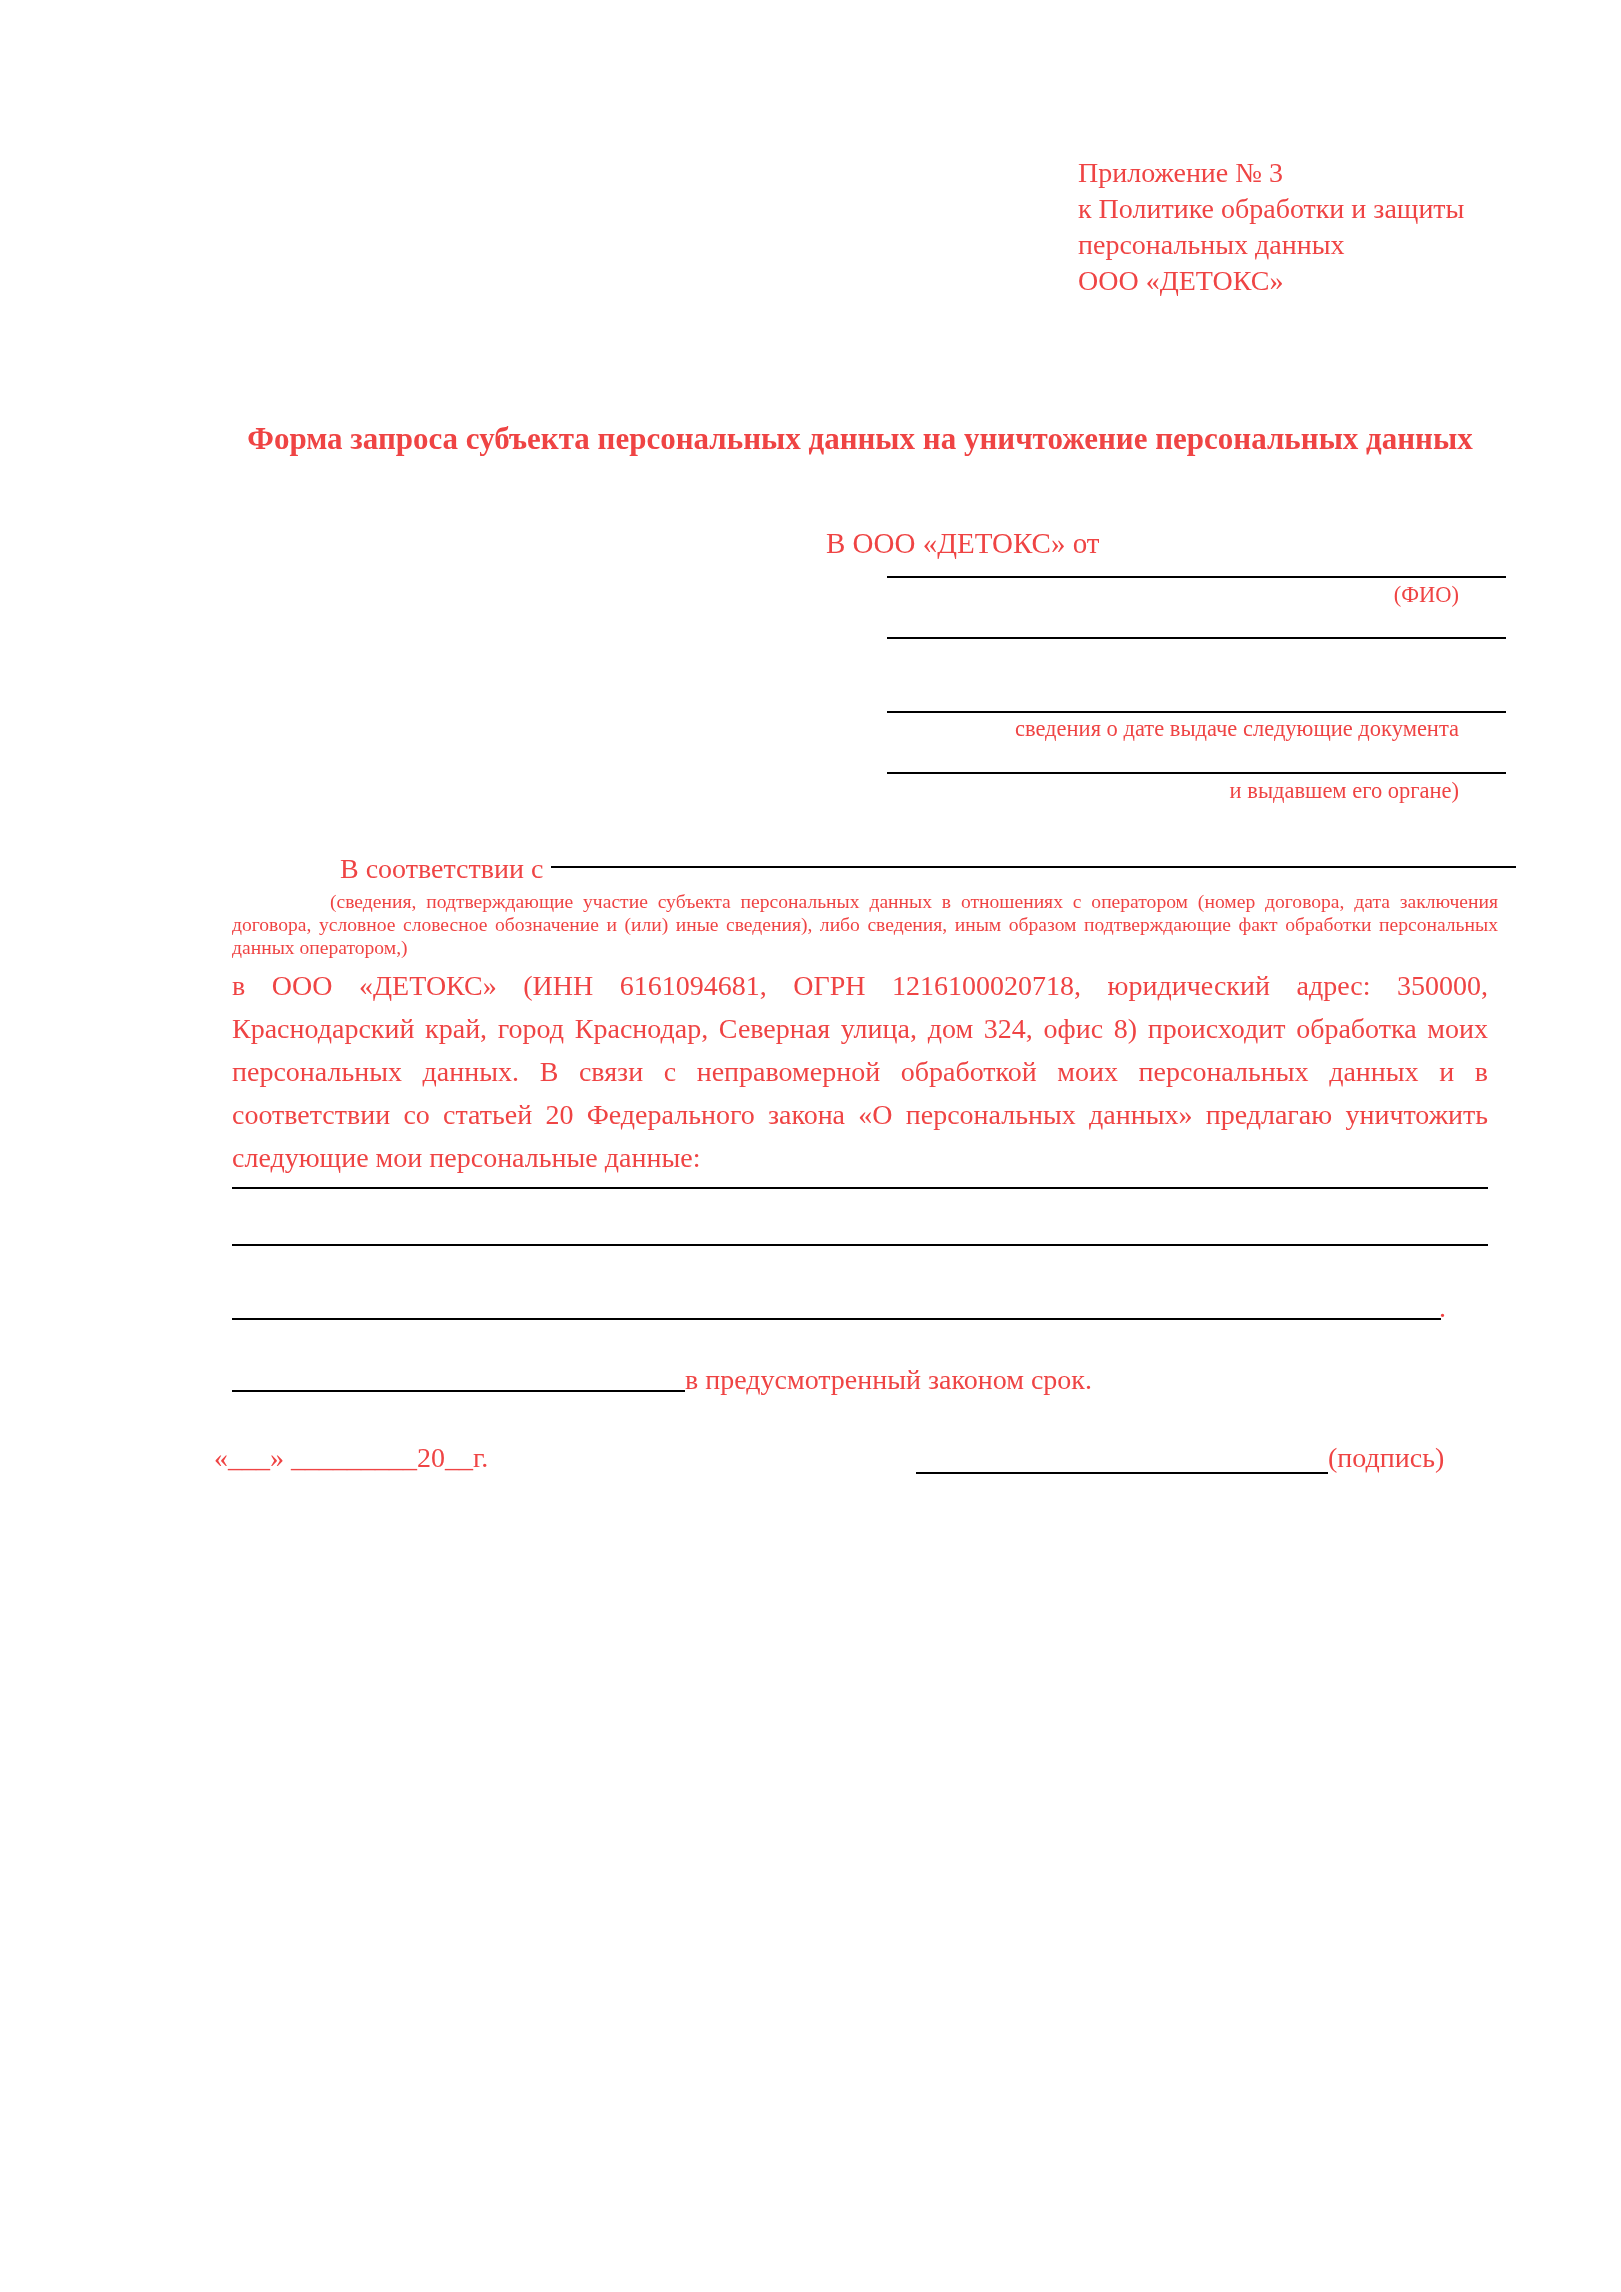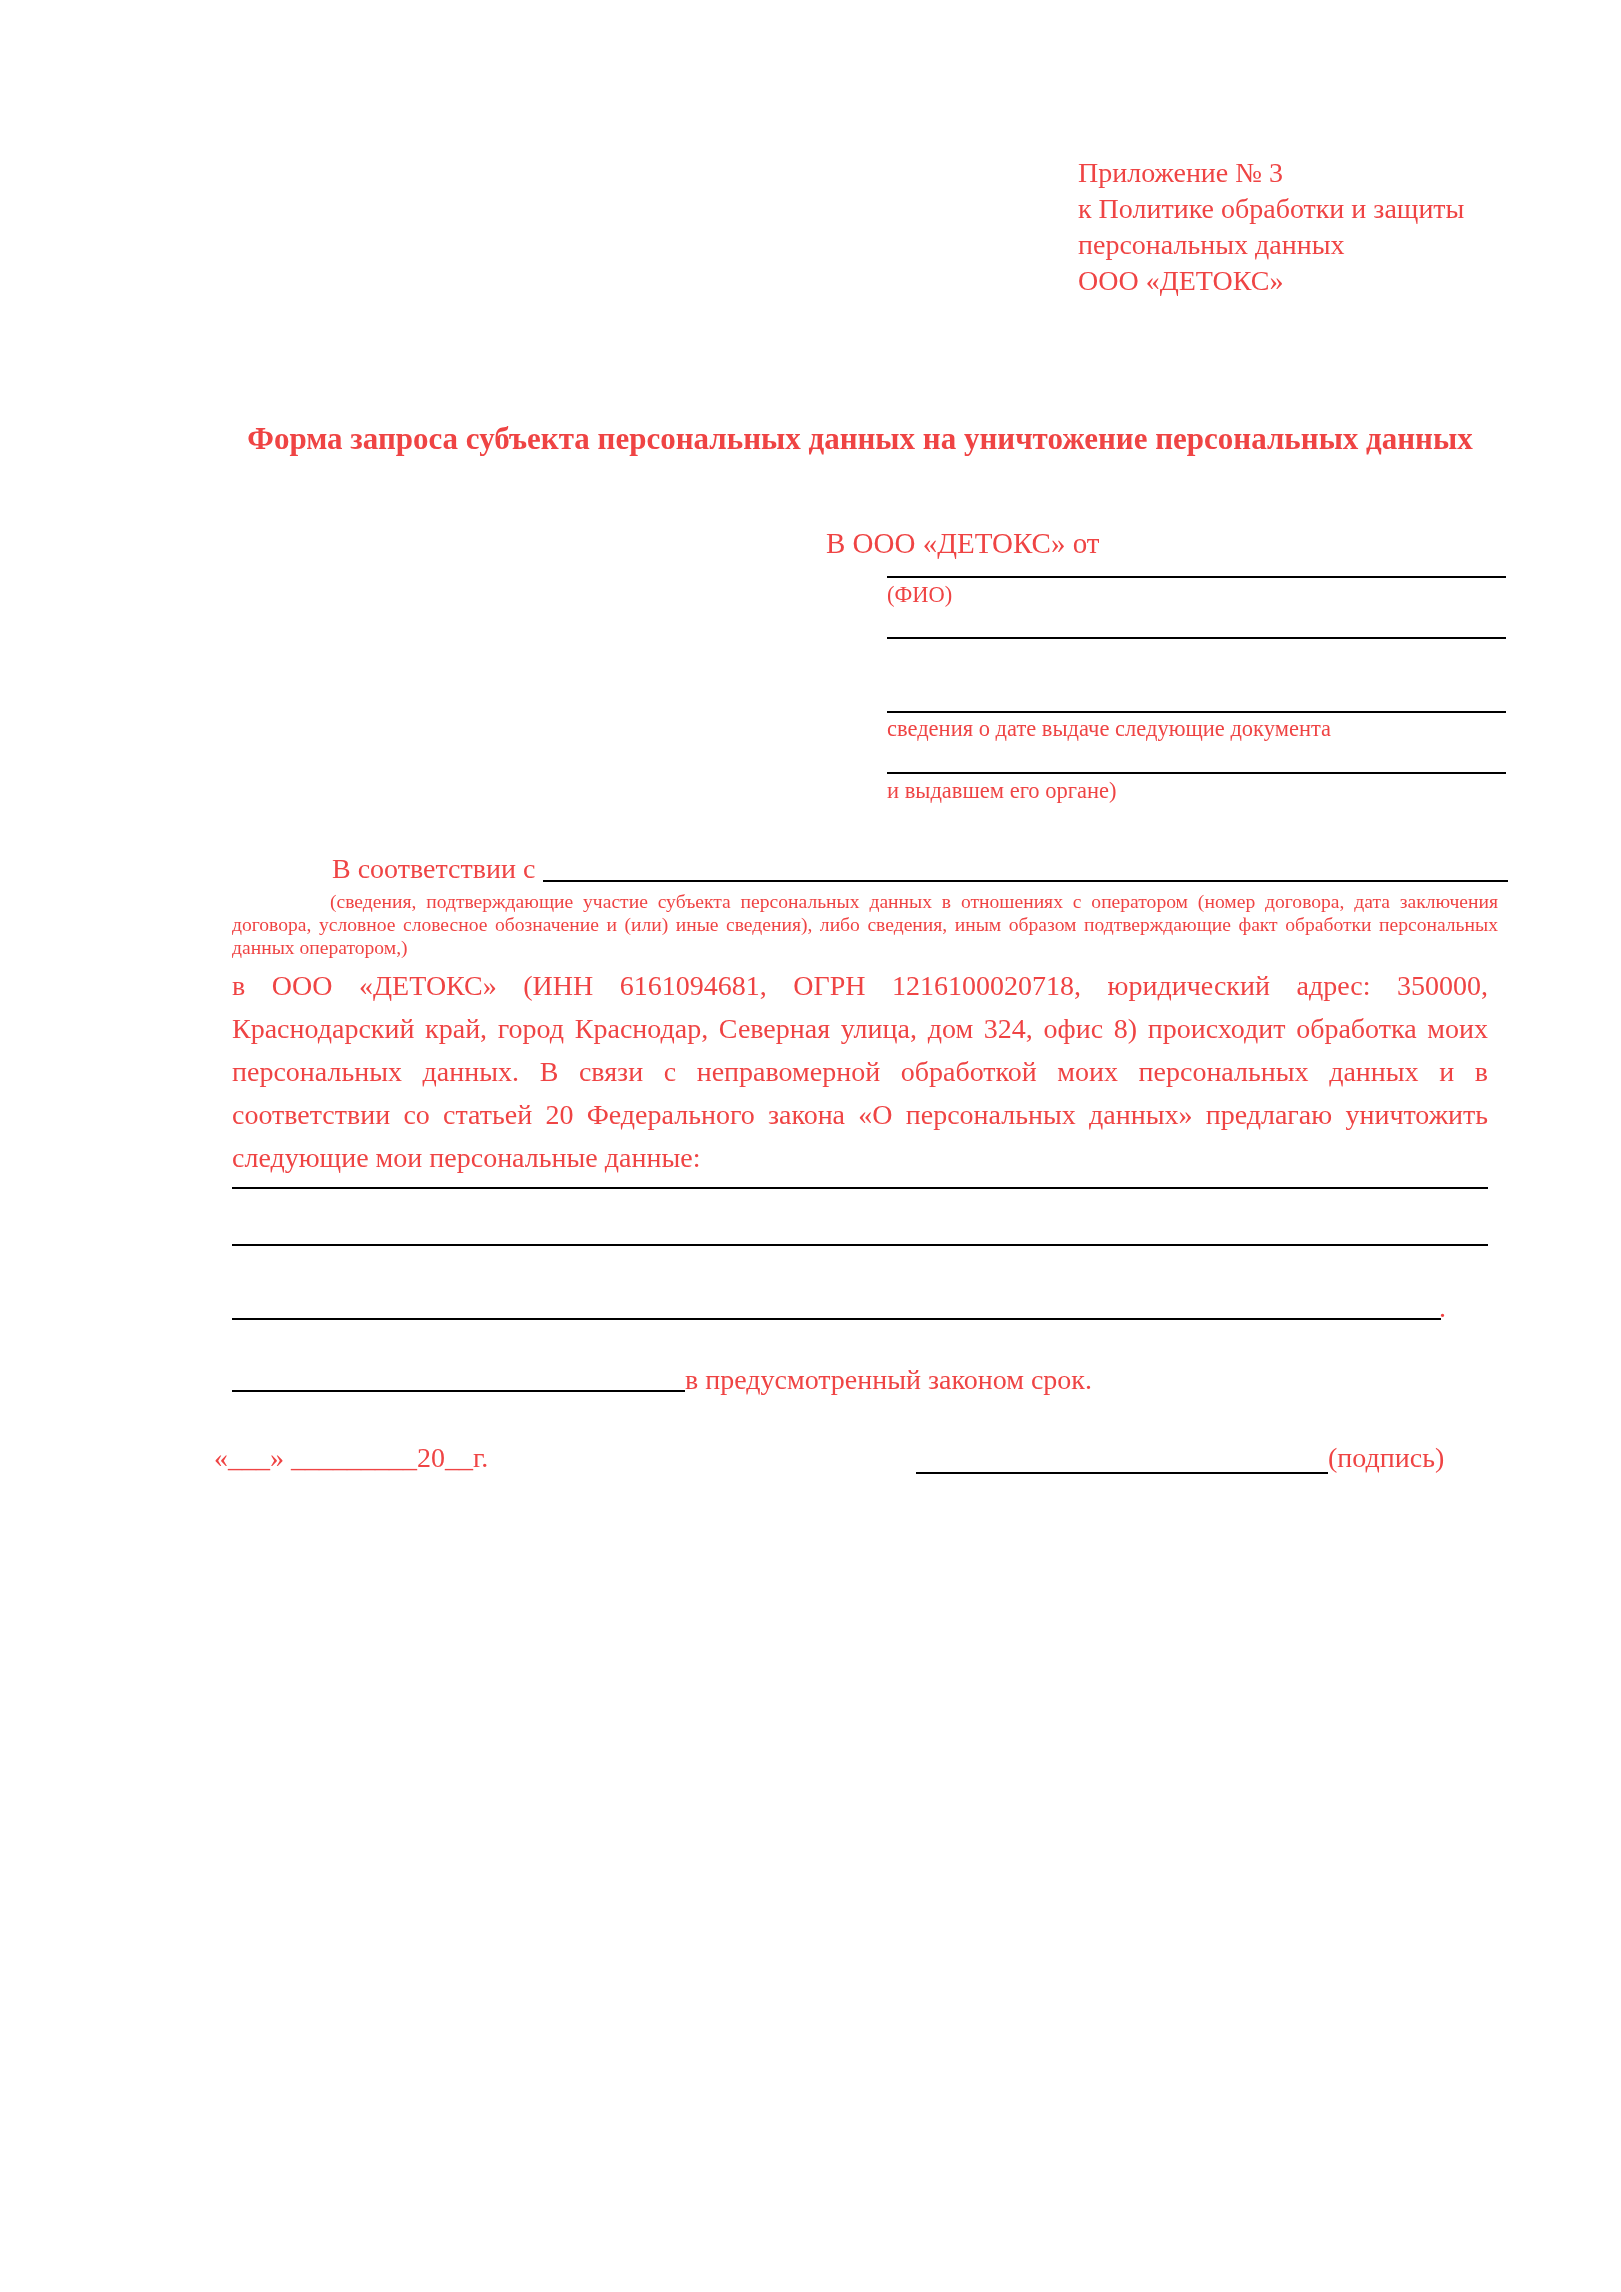--- a/index.html
+++ b/index.html
@@ -28,28 +28,28 @@
     font-size: 31px; line-height: 45px;
   }
 
   .to-line { left: 826px; top: 527px; font-size: 29px; white-space: nowrap; }
 
   .field-line {
     left: 887px; width: 619px; height: 0;
     border-top: 2.9px solid #000;
   }
   .field-caption {
-    left: 887px; width: 619px;
-    text-align: left;
+    left: 840px; width: 619px;
+    text-align: right;
     font-size: 22.5px; line-height: 26.5px;
   }
 
   .accordance {
-    left: 332px; top: 851px; width: 1176px;
-    display: flex; align-items: flex-end;
+    left: 340px; top: 851px; width: 1176px;
+    display: flex; align-items: center;
     font-size: 28px; line-height: 35px;
   }
   .accordance .lead { white-space: nowrap; }
   .fill-line {
     flex: 1 1 auto;
     border-bottom: 2.9px solid #000;
     margin-left: 7.8px; margin-bottom: 3.9px;
     min-width: 19.6px;
   }
 

